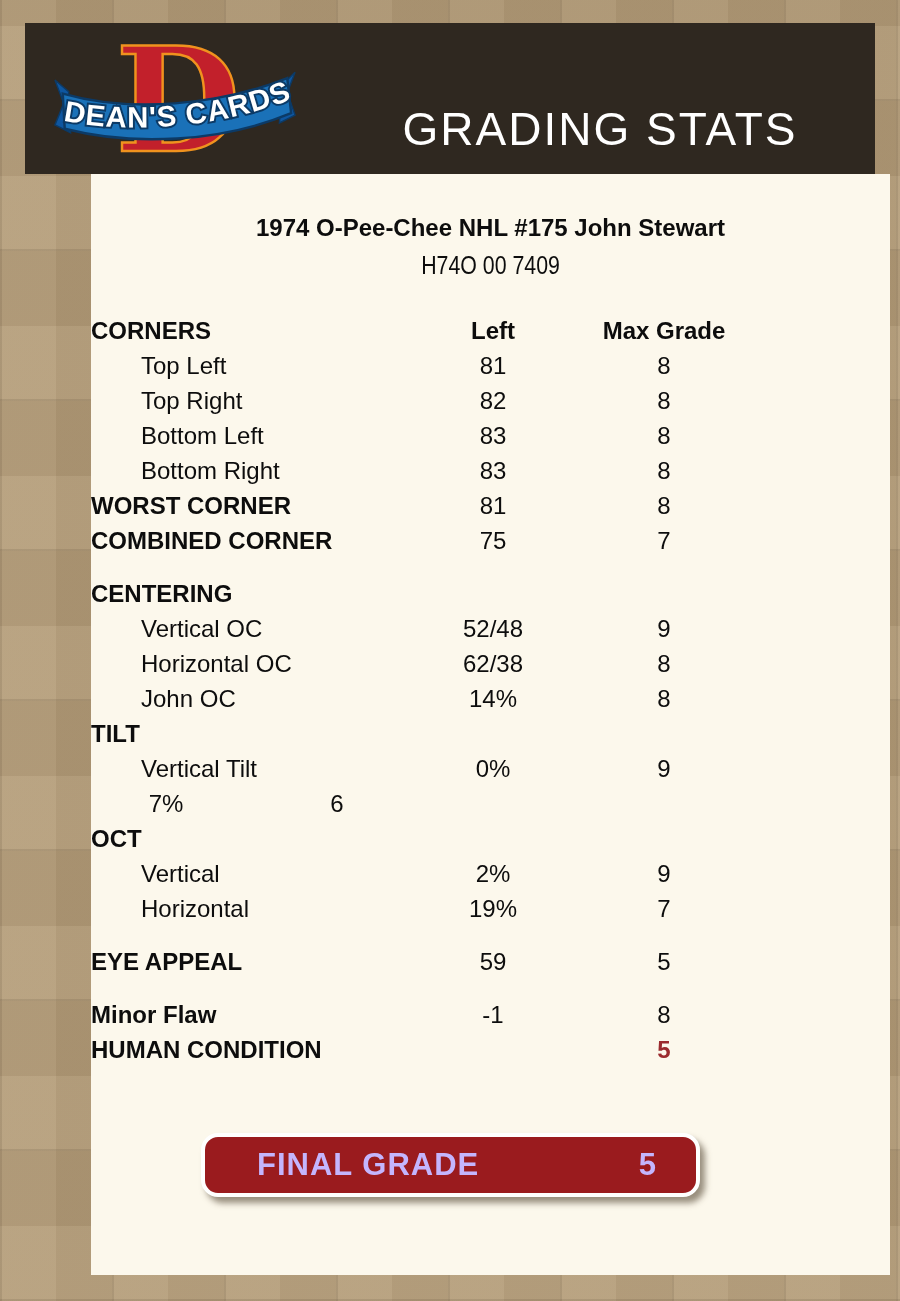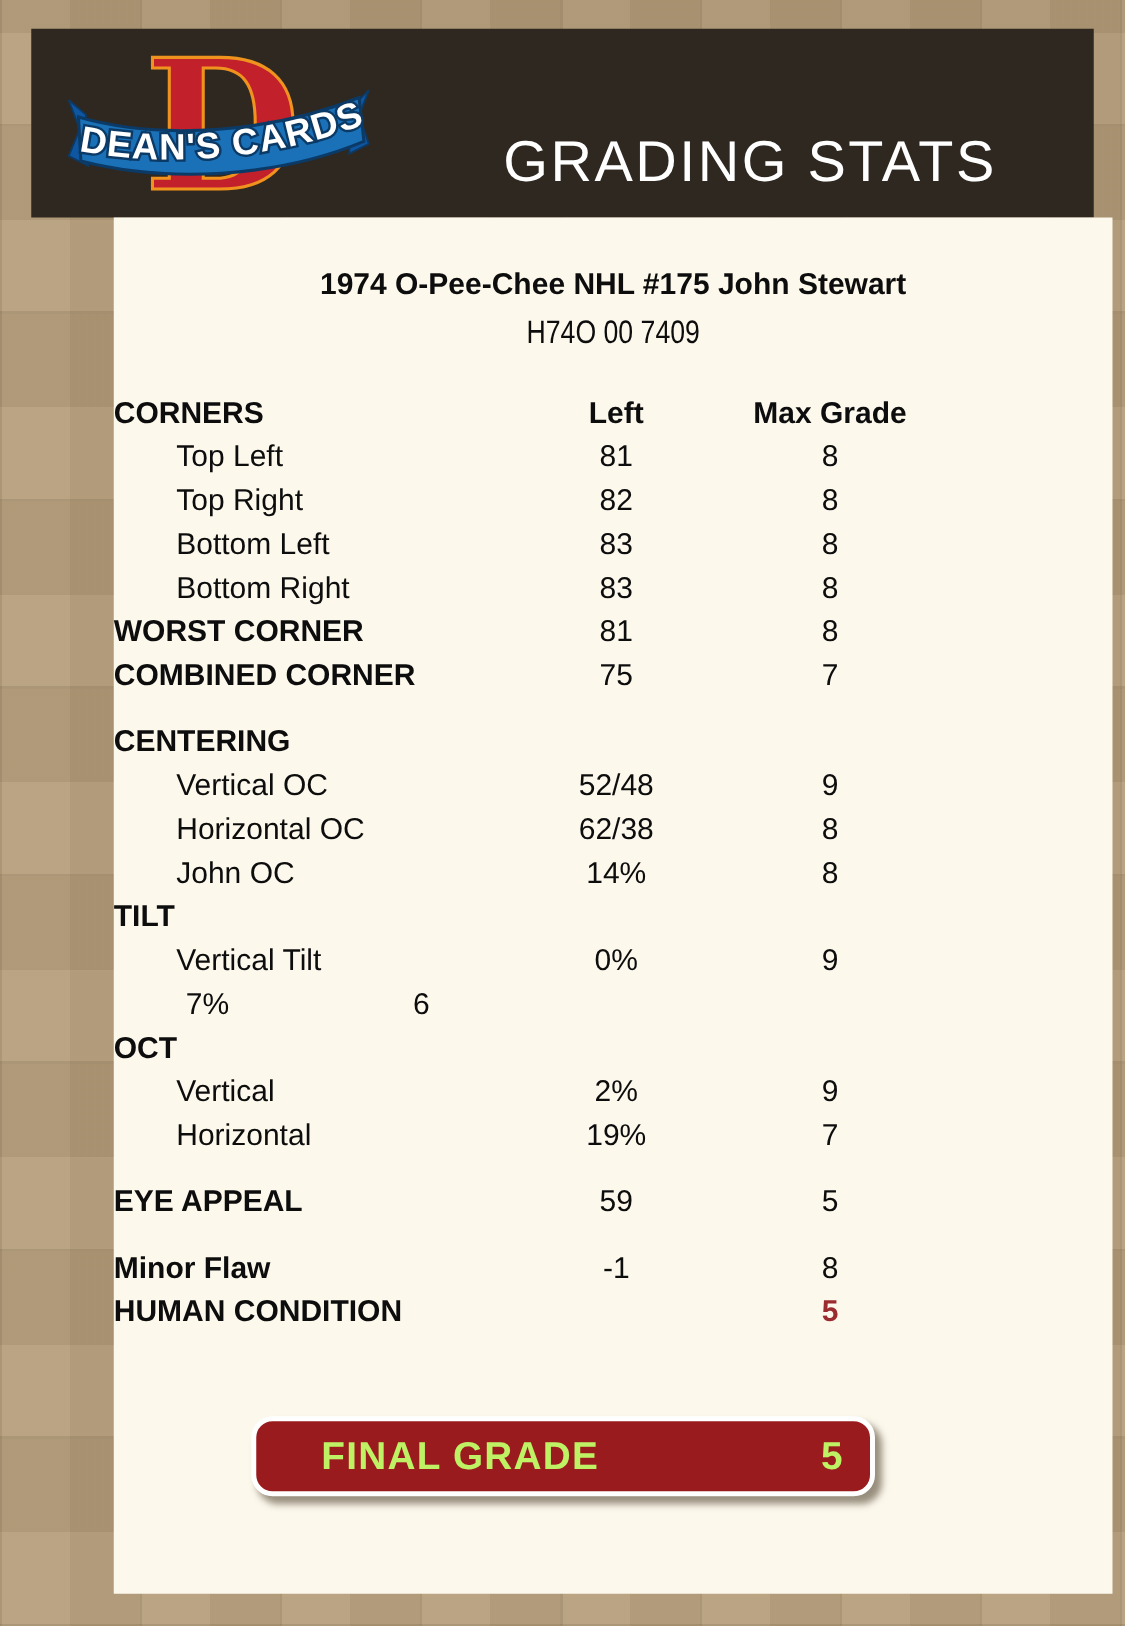--- a/index.html
+++ b/index.html
@@ -49,21 +49,21 @@
   .trow.section .lbl{font-weight:bold;}
   .trow.sub .lbl{padding-left:50px;box-sizing:border-box;}
   .trow .val.val-size{position:relative;left:-12px;}
   .trow .max.red{color:#9b2b2e;font-weight:bold;}
   
   .final{
     position:absolute;left:201px;top:1133px;width:499px;height:64px;box-sizing:border-box;
     background:#9a1b1e;border:4px solid #ffffff;border-radius:17px;
     box-shadow:5px 6px 6px rgba(70,54,34,0.55);
     display:flex;align-items:center;justify-content:space-between;
-    padding:0 21px 0 52px;color:#bef264;font-size:31px;font-weight:bold;letter-spacing:1px;
+    padding:0 39px 0 52px;color:#c4b5fd;font-size:31px;font-weight:bold;letter-spacing:1px;
   }
 </style>
 </head>
 <body>
 
 <div class="page">
 
   <header class="topbar">
     <div class="logo">
       <svg viewBox="0 0 250 135" width="244" height="134">

